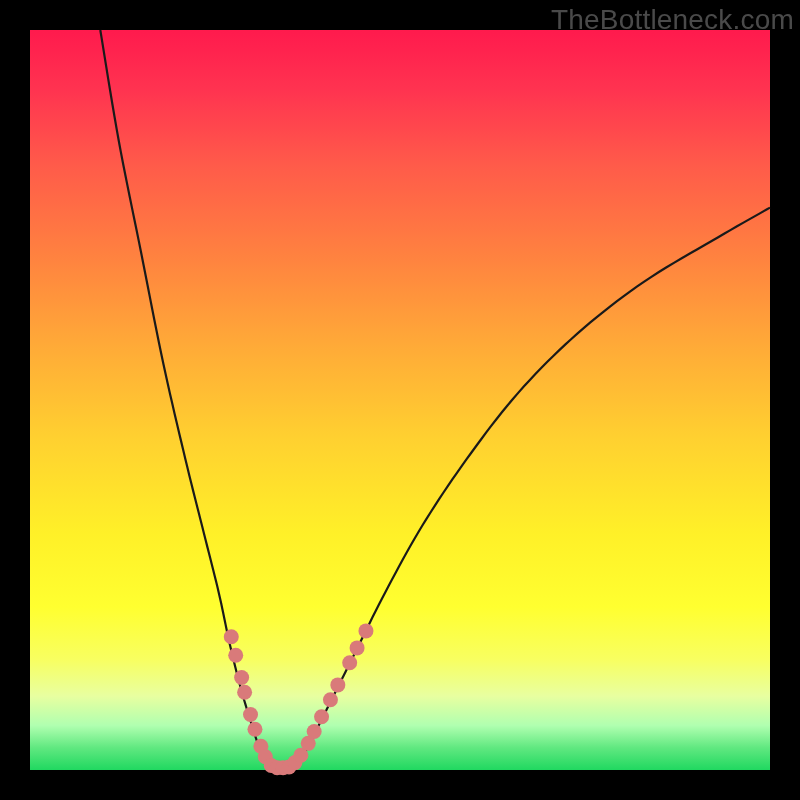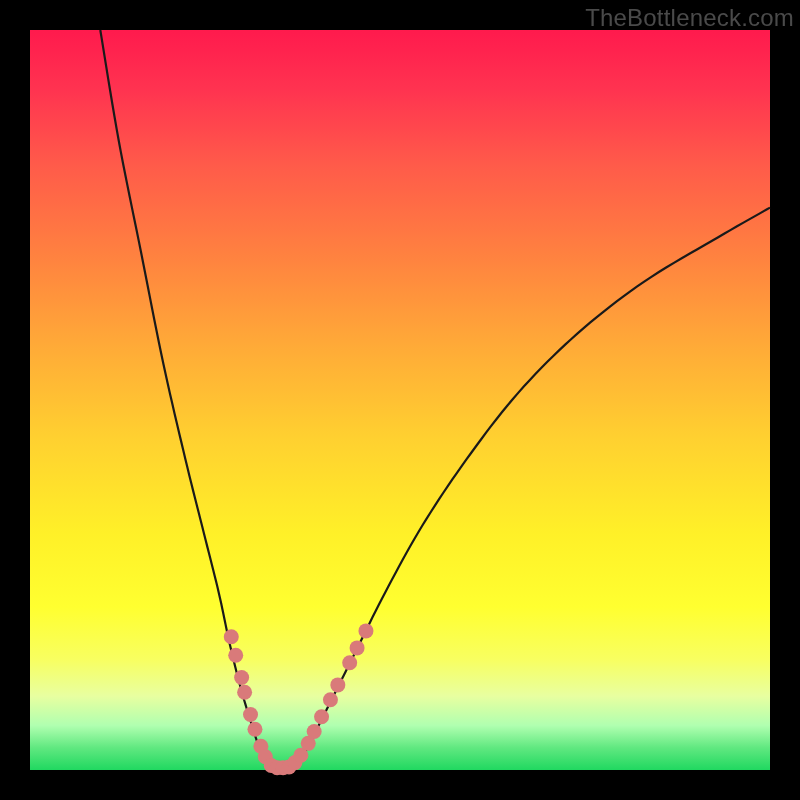--- a/index.html
+++ b/index.html
@@ -29,21 +29,21 @@
       #e8ffa0 90%,
       #b0ffb0 94%,
       #60e880 97%,
       #20d860 100%);
   }
   .watermark {
     position: absolute;
     top: 4px;
     right: 6px;
     font-family: Arial, Helvetica, sans-serif;
-    font-size: 24px;
+    font-size: 28px;
     font-weight: 500;
     color: #4a4a4a;
     letter-spacing: 0.2px;
     z-index: 10;
     margin-left: 20px;
   }
   svg.curves {
     position: absolute;
     left: 0; top: 0;
     width: 740px;

